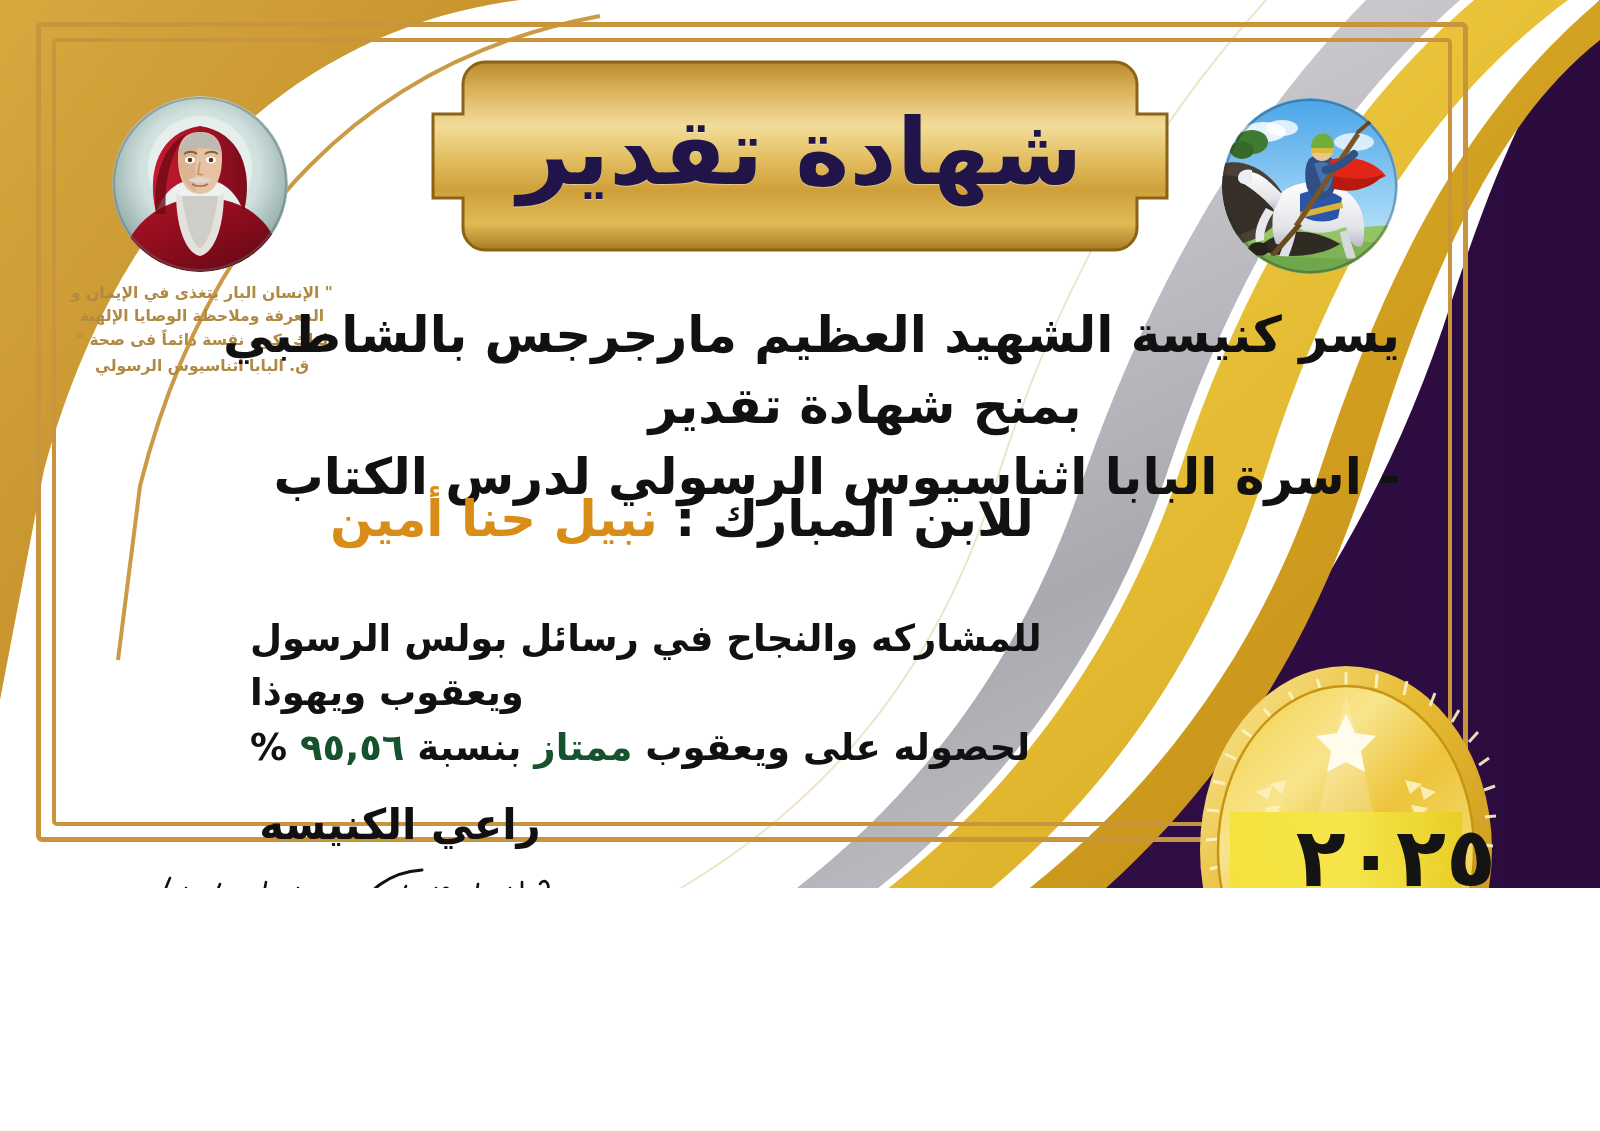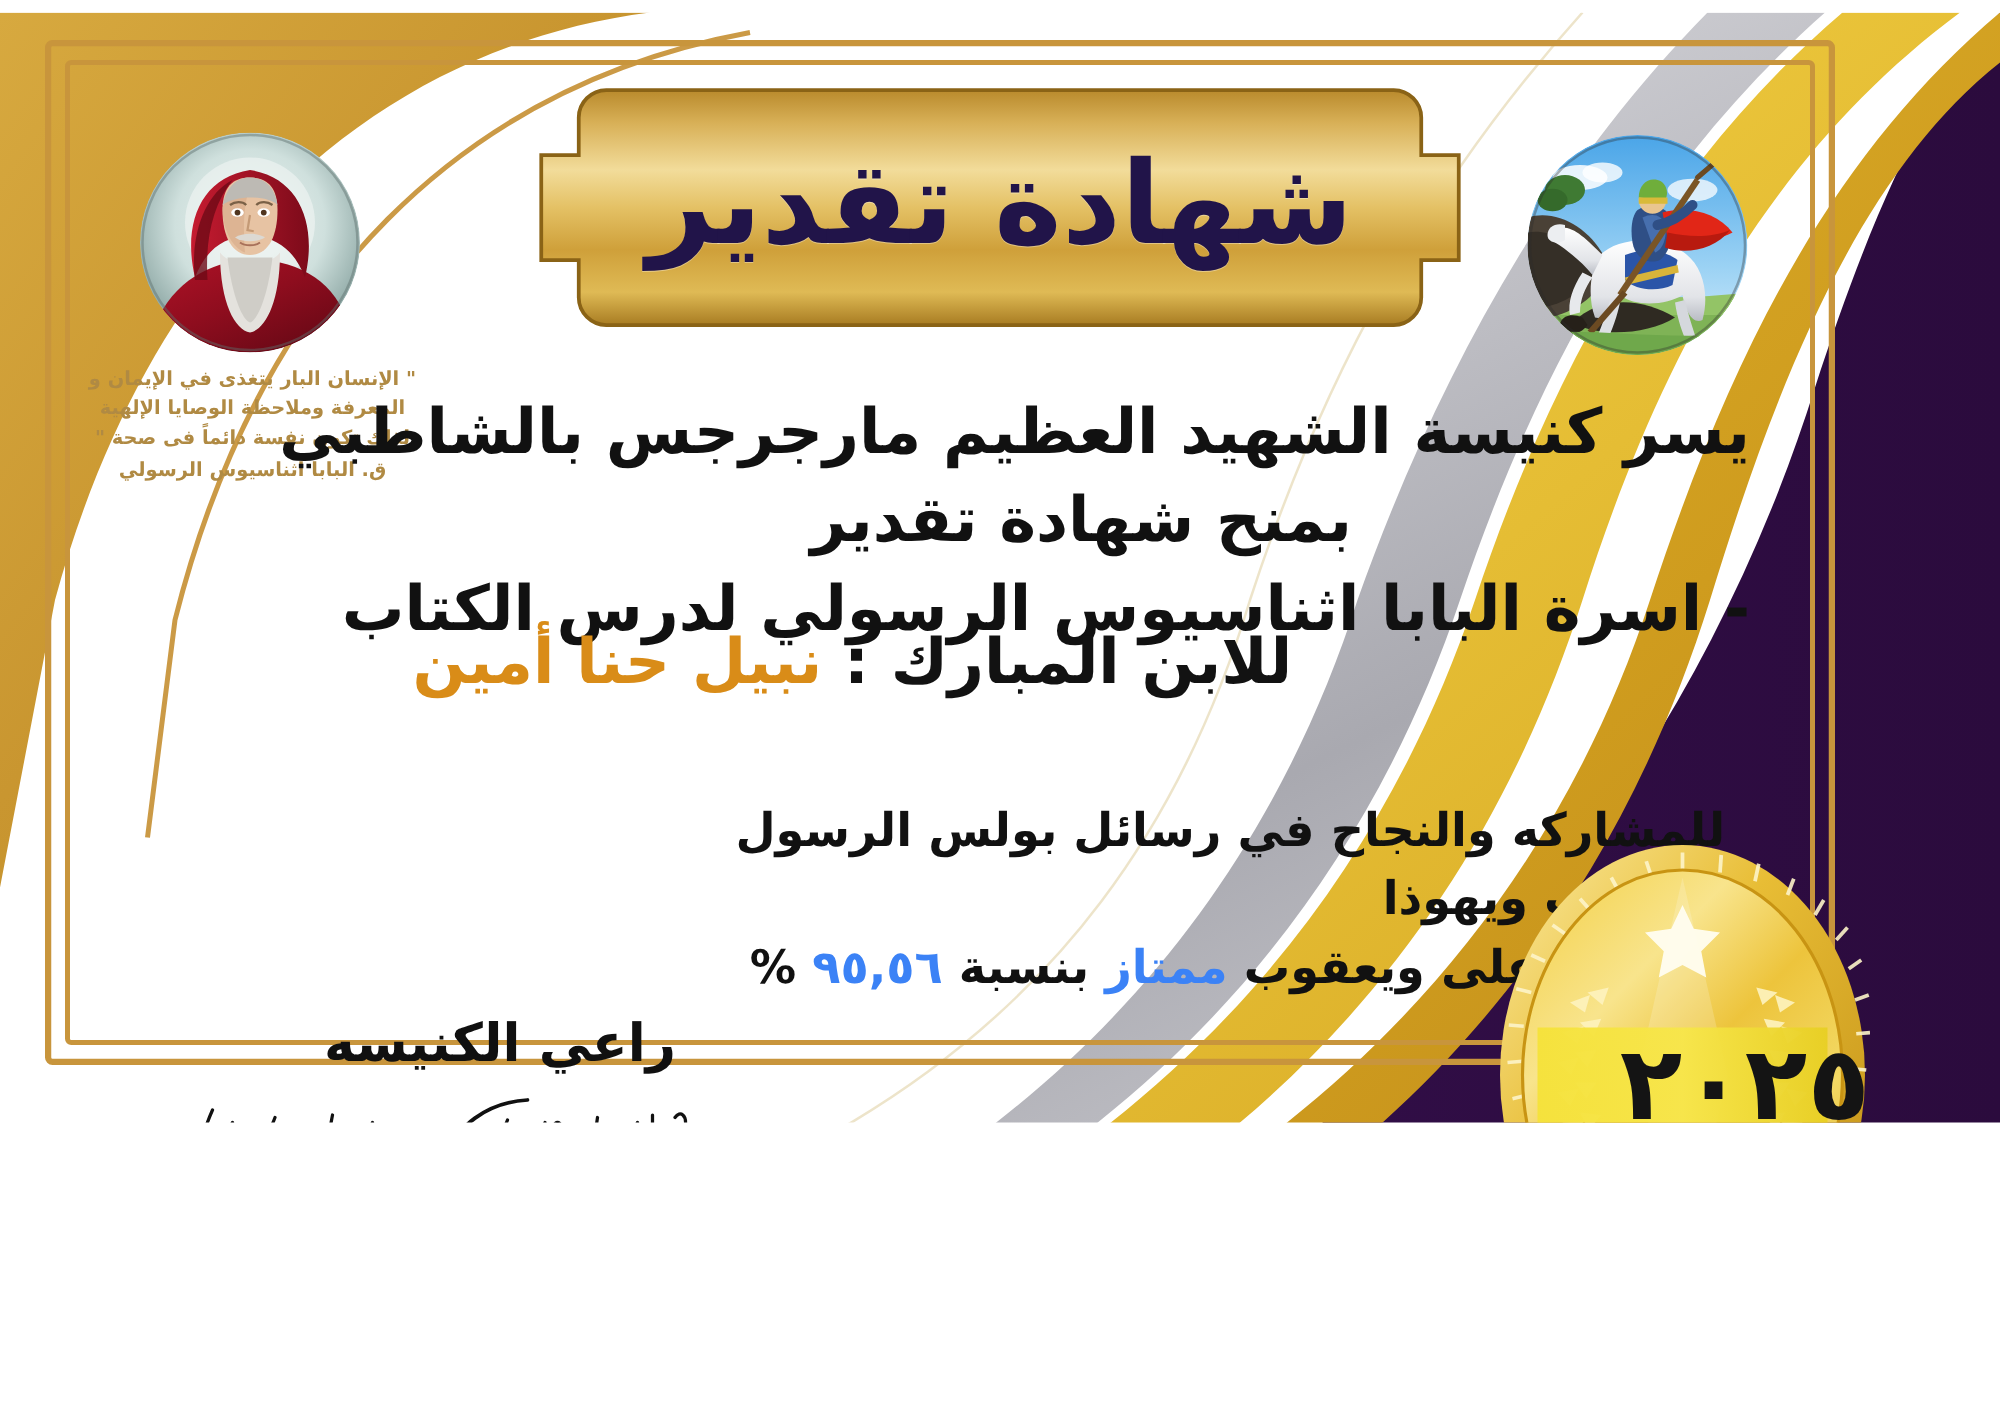--- a/index.html
+++ b/index.html
@@ -6,21 +6,21 @@
   html,body{margin:0;padding:0;background:#ffffff;}
   body{
     font-family:"DejaVu Sans","Liberation Sans",sans-serif;
     -webkit-font-smoothing:antialiased;
   }
   .cert{
     position:relative;
     width:1600px;height:888px;
     overflow:hidden;
     background:#ffffff;
-    margin:10px auto;
+    margin:0 auto;
   }
 
   
   .bg-layer{position:absolute;inset:0;overflow:hidden;}
   .bg-svg{position:absolute;inset:0;width:1600px;height:1131px;display:block;}
 
   
   .frame-outer{
     position:absolute;
     left:36px;top:22px;right:132px;bottom:46px;
@@ -105,33 +105,33 @@
     left:330px;top:490px;width:1070px;
     direction:rtl;text-align:left;
     font-size:50px;font-weight:700;
     color:#121212;
     white-space:nowrap;
   }
   .name-value{color:#d98c18;}
 
   .ach-block{
     position:absolute;
-    left:250px;top:628px;width:1130px;
-    direction:rtl;text-align:right;
+    left:250px;top:612px;width:1130px;
+    direction:rtl;text-align:left;
     color:#111111;
   }
   .ach-line{
     font-size:37px;font-weight:600;line-height:1.46;
     white-space:nowrap;
   }
   .grade-line{
     font-size:37px;font-weight:600;line-height:1.5;
     white-space:nowrap;
   }
-  .hl{color:#3b82f6;font-weight:700;}
+  .hl{color:#14532d;font-weight:700;}
 
   
   .sig-label{
     position:absolute;
     left:220px;top:800px;width:360px;
     text-align:center;direction:rtl;
     font-size:42px;font-weight:700;color:#101010;
     white-space:nowrap;
   }
   .sig-art{

